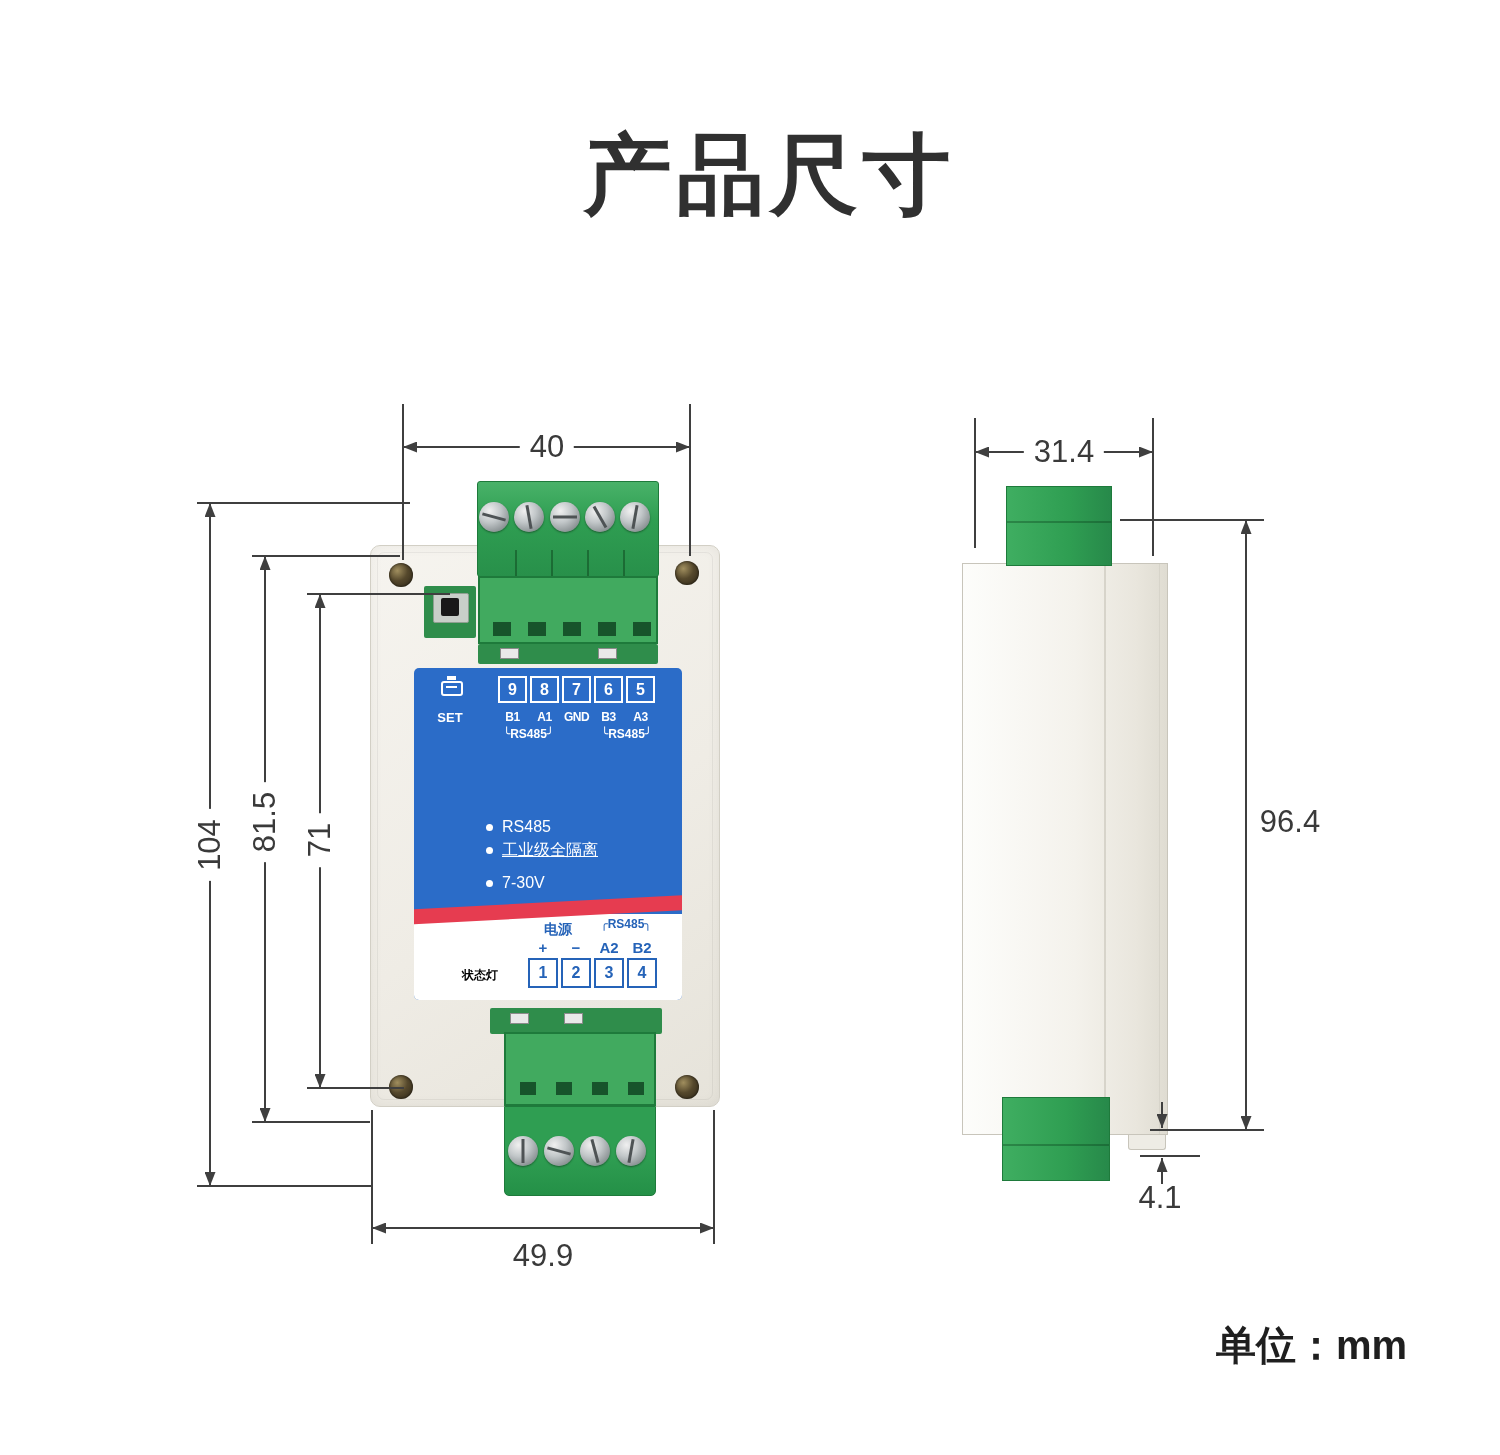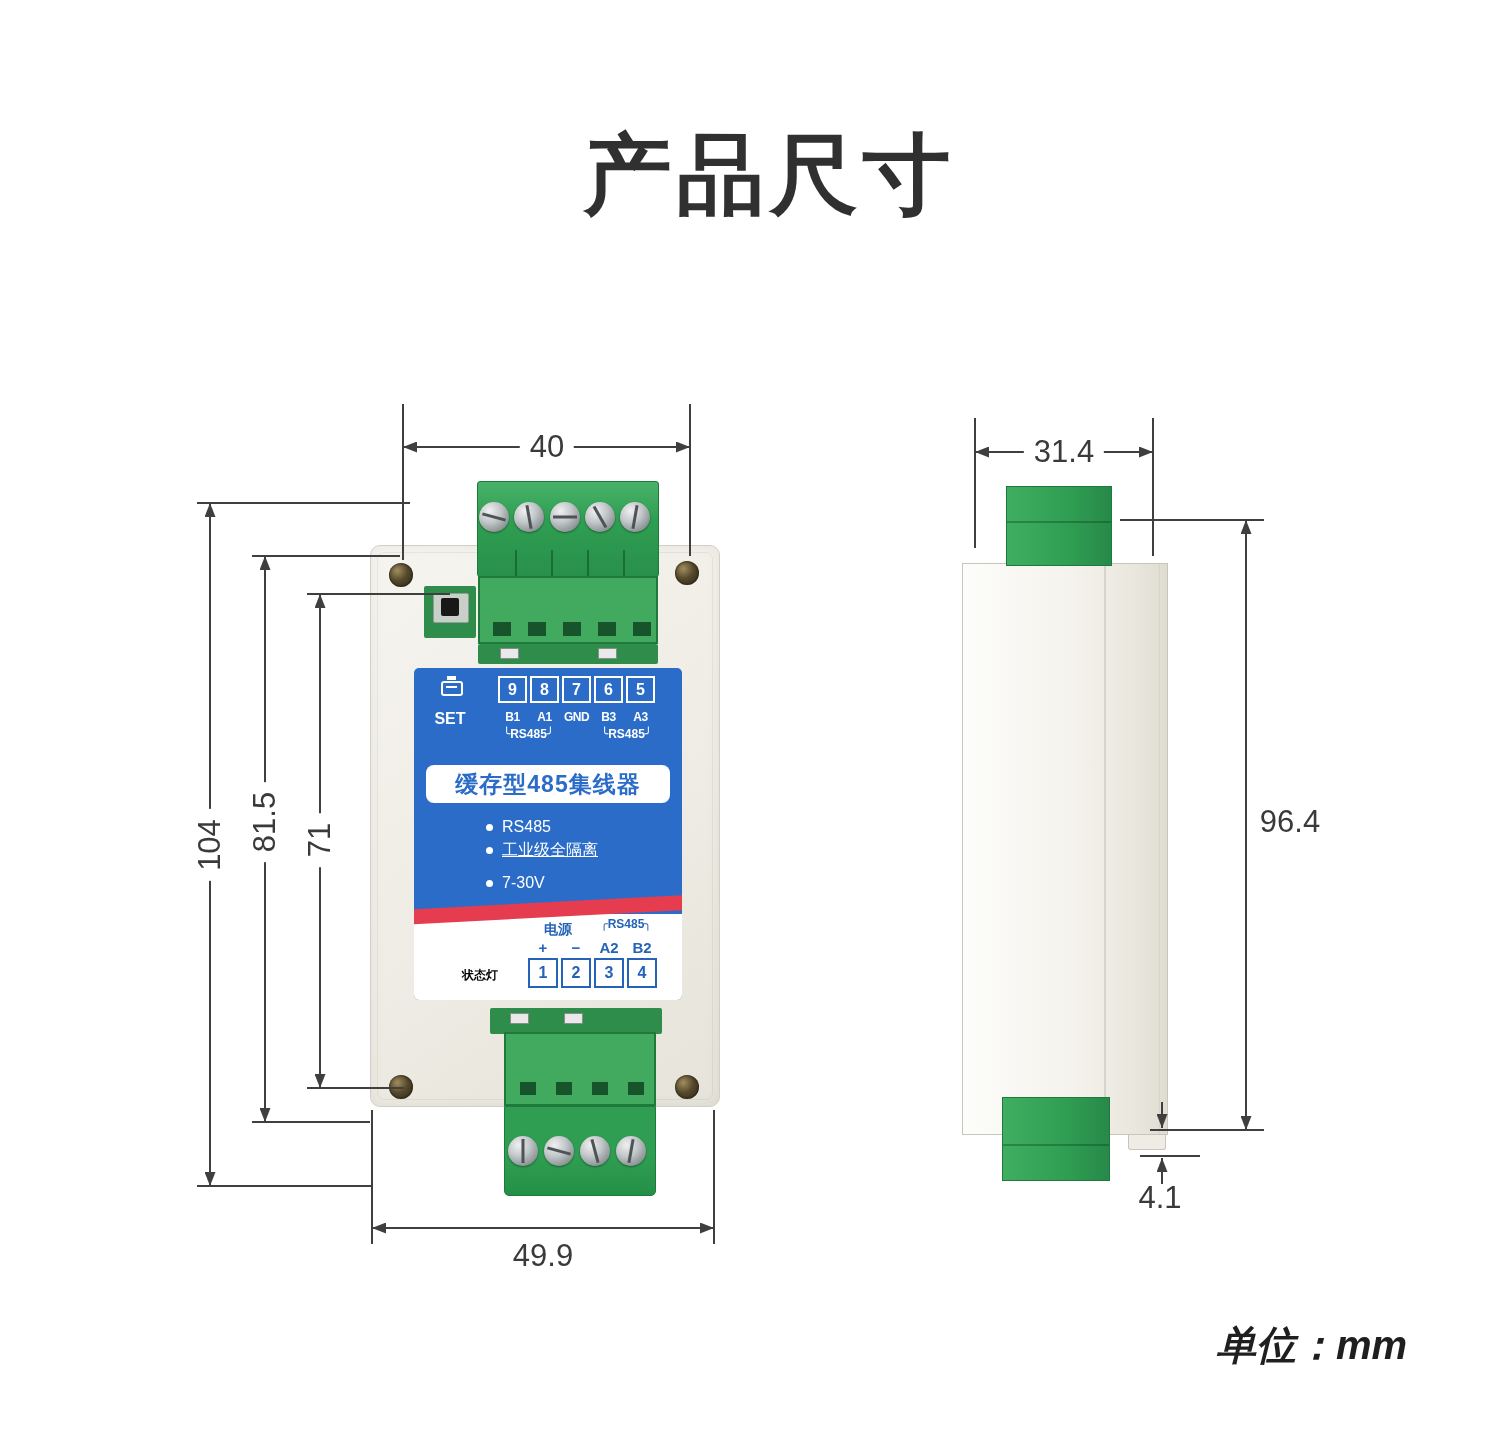--- a/index.html
+++ b/index.html
@@ -3,21 +3,21 @@
 <meta charset="utf-8">
 <style>
   html,body{margin:0;padding:0;}
   body{background:#fff;font-family:"Liberation Sans","DejaVu Sans",sans-serif;}
   .canvas{position:relative;width:1500px;height:1455px;background:#fff;overflow:hidden;padding-left:39px;}
   .title{position:absolute;left:0;top:116px;width:100%;text-align:center;font-size:88px;font-weight:700;color:#303030;letter-spacing:5px;margin:0;}
   .dims-svg{position:absolute;left:0;top:0;z-index:20;pointer-events:none;}
   .dim-label{position:absolute;z-index:30;font-size:31px;color:#3a3a3a;background:#fff;padding:0 10px;transform:translate(-50%,-50%);white-space:nowrap;}
   .dim-label.rot{transform:translate(-50%,-50%) rotate(-90deg);}
   .dim-label.noband{background:transparent;padding:0;}
-  .unit-label{position:absolute;left:1216px;top:1318px;font-size:40px;font-weight:700;color:#1f1f1f;z-index:30;font-style:italic;}
+  .unit-label{position:absolute;left:1216px;top:1318px;font-size:40px;font-weight:700;color:#1f1f1f;z-index:30;}
 
   
   .front-case{position:absolute;left:370px;top:545px;width:348px;height:560px;background:linear-gradient(145deg,#f6f4ef 0%,#efece5 55%,#e6e3da 100%);border:1px solid #d2cfc5;border-radius:10px;box-shadow:inset 0 0 14px rgba(0,0,0,.05);z-index:5;}
   .front-case::after{content:"";position:absolute;inset:6px;border:1px solid rgba(0,0,0,.05);border-radius:7px;}
   .screw-hole{position:absolute;width:24px;height:24px;border-radius:50%;background:radial-gradient(circle at 35% 32%,#a08e5e 0%,#55482c 45%,#2e2718 100%);box-shadow:inset 0 0 3px rgba(0,0,0,.7);z-index:8;}
   .pcb{position:absolute;background:#2f8d4b;border-radius:2px;z-index:6;}
   .set-button-base{position:absolute;left:433px;top:593px;width:34px;height:28px;background:#c9cfc9;border:1px solid #8fa091;border-radius:2px;z-index:7;}
   .set-button{position:absolute;left:441px;top:598px;width:18px;height:18px;background:#181818;border-radius:2px;z-index:8;}
   .led{position:absolute;width:17px;height:9px;background:#e9e9e9;border:1px solid #8b8b8b;z-index:8;}
   .socket{position:absolute;background:#41aa5f;border:2px solid #1e7a3b;z-index:7;box-sizing:border-box;}
@@ -29,21 +29,21 @@
   .tdiv{position:absolute;width:2px;background:rgba(10,60,25,.45);}
 
   
   .label{position:absolute;left:414px;top:668px;width:268px;height:332px;background:#2b6cc8;border-radius:5px;overflow:hidden;z-index:10;}
   .label *{box-sizing:border-box;}
   .set-icon{position:absolute;left:27px;top:13px;width:22px;height:15px;border:2px solid #fff;border-radius:3px;}
   .set-icon::after{content:"";position:absolute;left:4px;top:-7px;width:9px;height:4px;background:#fff;}
   .set-icon::before{content:"";position:absolute;left:3px;top:3px;width:11px;height:2px;background:#fff;}
   .numrow{position:absolute;left:84px;top:8px;display:flex;gap:3px;}
   .numbox{width:29px;height:27px;border:2px solid #fff;color:#fff;font-size:16px;font-weight:700;display:flex;align-items:center;justify-content:center;}
-  .setlab{position:absolute;left:12px;top:42px;width:48px;text-align:center;color:#fff;font-weight:700;font-size:16px;}
+  .setlab{position:absolute;left:12px;top:42px;width:48px;text-align:center;color:#fff;font-weight:700;font-size:13px;}
   .pinrow{position:absolute;left:84px;top:42px;display:flex;gap:3px;}
   .pincell{width:29px;text-align:center;color:#fff;font-weight:700;font-size:12px;letter-spacing:-0.5px;}
   .rs-top{position:absolute;top:59px;color:#fff;font-weight:700;font-size:12px;text-align:center;}
   .rs-top::before{content:"\2570";font-weight:400;}
   .rs-top::after{content:"\256F";font-weight:400;}
   .rs-bot{position:absolute;top:249px;color:#2563b8;font-weight:700;font-size:12px;text-align:center;z-index:3;}
   .rs-bot::before{content:"\256D";font-weight:400;}
   .rs-bot::after{content:"\256E";font-weight:400;}
   .name-box{position:absolute;left:12px;top:97px;width:244px;height:38px;background:#fff;border-radius:8px;color:#2b6cc8;font-weight:700;font-size:23px;display:flex;align-items:center;justify-content:center;letter-spacing:1px;z-index:2;}
   .feature{position:absolute;left:72px;color:#fff;font-size:16px;display:flex;align-items:center;gap:9px;}
@@ -117,21 +117,20 @@
     <div class="setlab">SET</div>
     <div class="pinrow">
       <div class="pincell">B1</div>
       <div class="pincell">A1</div>
       <div class="pincell">GND</div>
       <div class="pincell">B3</div>
       <div class="pincell">A3</div>
     </div>
     <div class="rs-top" style="left:84px;width:61px;">RS485</div>
     <div class="rs-top" style="left:181px;width:63px;">RS485</div>
-    <div class="name-box">缓存型485集线器</div>
     <div class="feature" style="top:150px;">
       <span class="dot"></span>
       <span>RS485</span>
     </div>
     <div class="feature" style="top:172px;text-decoration:underline;">
       <span class="dot"></span>
       <span>工业级全隔离</span>
     </div>
     <div class="feature" style="top:206px;">
       <span class="dot"></span>

